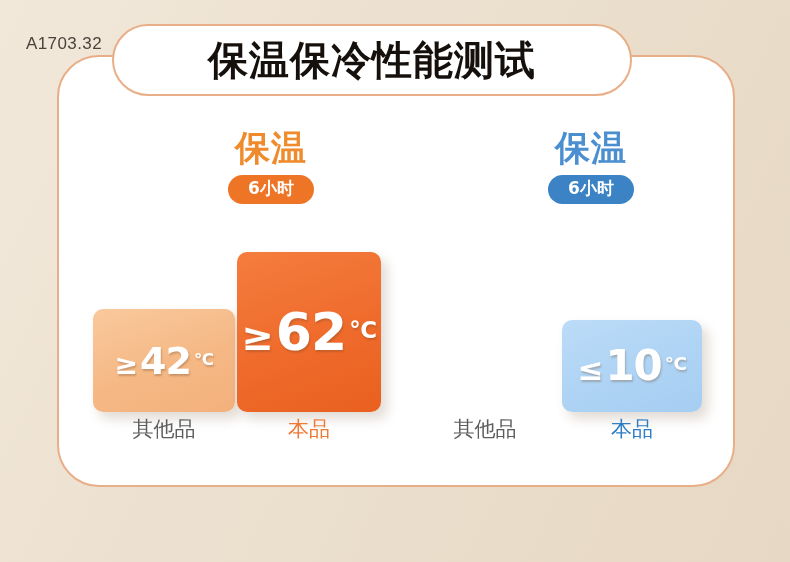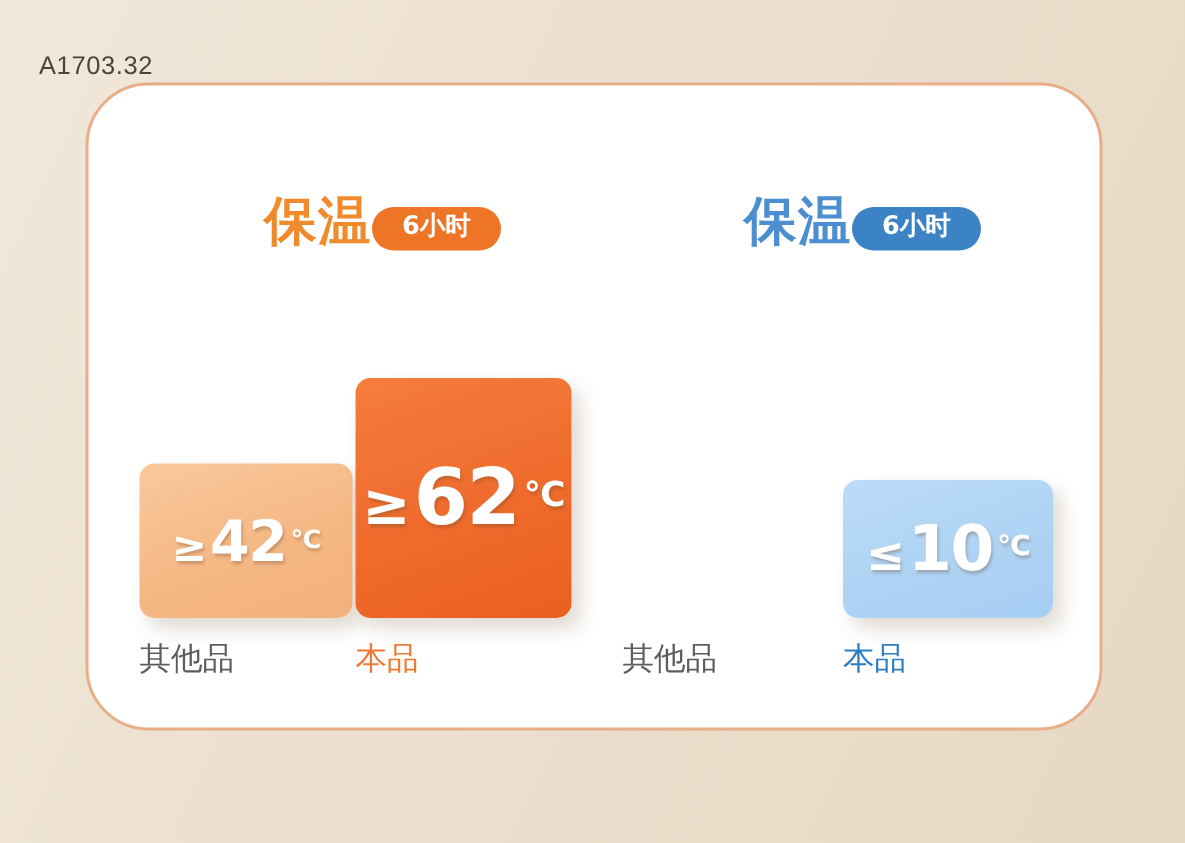--- a/index.html
+++ b/index.html
@@ -70,20 +70,21 @@
     letter-spacing: 1px;
     line-height: 1;
     white-space: nowrap;
     font-family: "DejaVu Sans", "Liberation Sans", sans-serif;
   }
 
   
   .panel-head {
     position: absolute;
     display: flex;
+    flex-direction: column;
     align-items: center;
     z-index: 3;
   }
   .panel-head.warm { left: 176px; top: 130px; width: 190px; }
   .panel-head.cold { left: 496px; top: 130px; width: 190px; }
 
   .panel-title {
     font-size: 35px;
     font-weight: bold;
     line-height: 1.05;
@@ -182,26 +183,26 @@
   .captions {
     position: absolute;
     left: 57px;
     top: 416px;
     width: 678px;
     height: 34px;
     z-index: 2;
   }
   .caption {
     position: absolute;
-    top: 12px;
-    text-align: left;
+    top: 0;
+    text-align: center;
     font-size: 21px;
     line-height: 1.3;
     white-space: nowrap;
-    font-family: Liberation Mono, monospace;
+    font-family: Liberation Serif, serif;
   }
   .caption.other { color: #5d5d5d; }
   .caption.warm-ours { color: #ef7a35; }
   .caption.cold-ours { color: #2f7ec4; }
 
   #cap-warm-other { left: 36px;  width: 142px; }
   #cap-warm-ours  { left: 180px; width: 144px; }
   #cap-cold-other { left: 358px; width: 140px; }
   #cap-cold-ours  { left: 505px; width: 140px; }
 
@@ -219,20 +220,23 @@
 </style>
 </head>
 <body>
 
 <div id="stage">
 
   <div class="sku-code">A1703.32</div>
 
   <div class="card"></div>
 
+  <div class="title-pill">
+    <span class="title-text">保温保冷性能测试</span>
+  </div>
 
   <div class="panel-head warm">
     <div class="panel-title">保温</div>
     <div class="panel-badge">6小时</div>
   </div>
 
   <div class="panel-head cold">
     <div class="panel-title">保温</div>
     <div class="panel-badge">6小时</div>
   </div>

